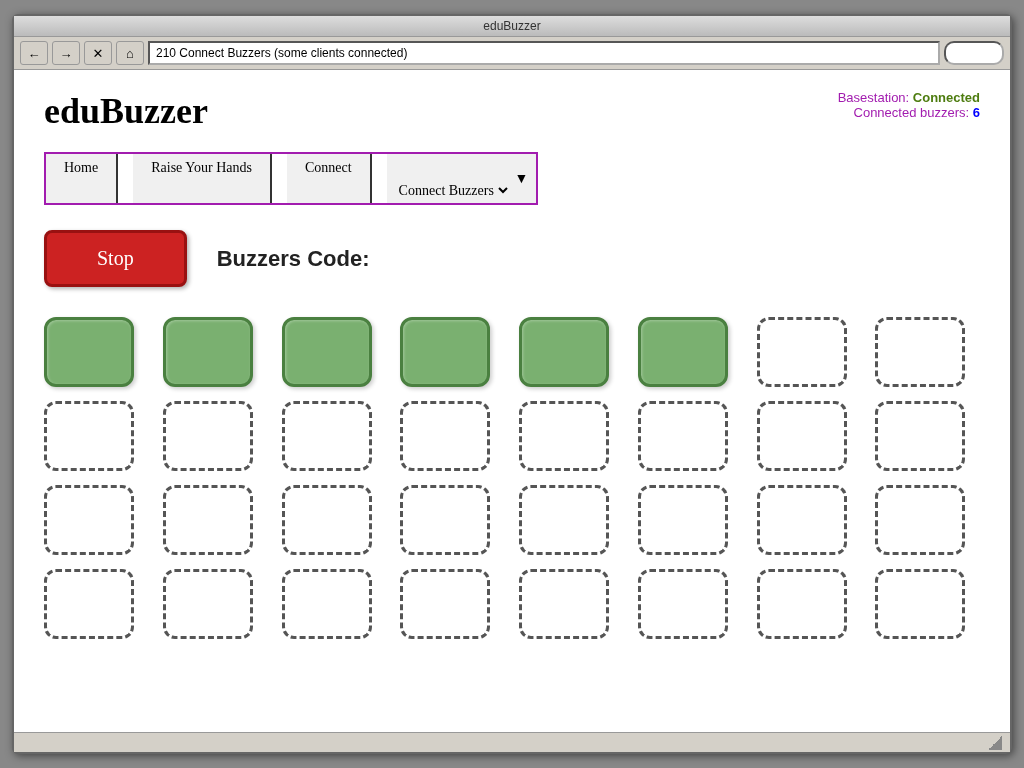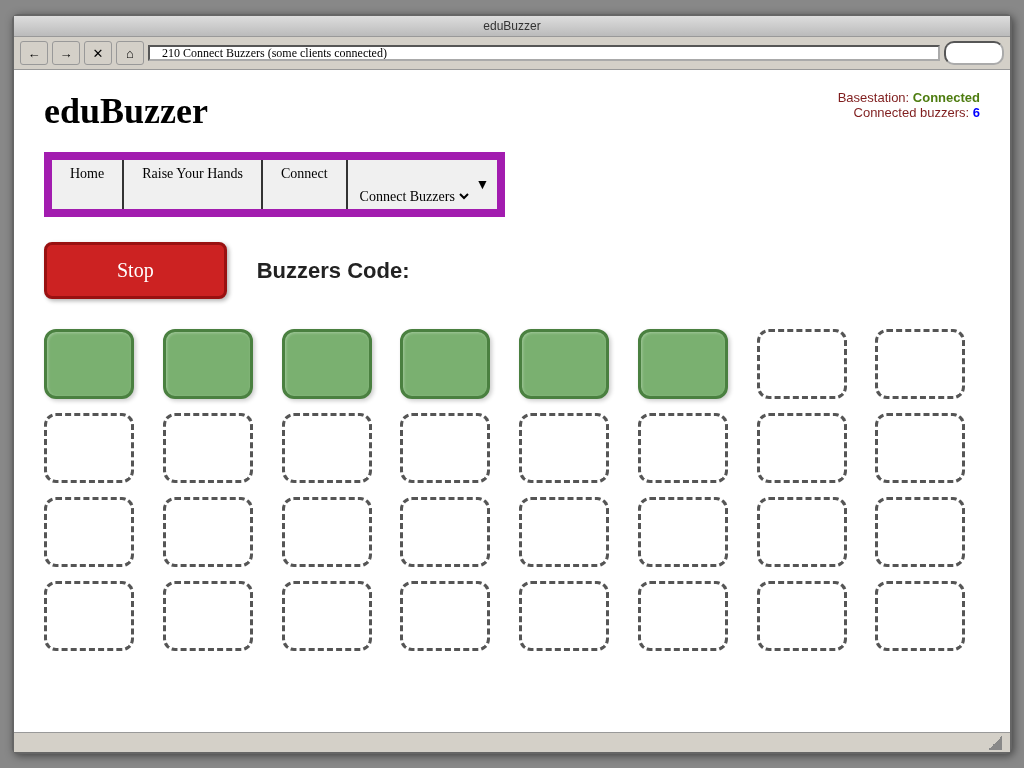--- a/index.html
+++ b/index.html
@@ -50,25 +50,25 @@
       height: 24px;
       cursor: pointer;
       font-size: 13px;
       display: flex;
       align-items: center;
       justify-content: center;
     }
 
     .address-bar {
       flex: 1;
-      height: 16px;
+      height: 24px;
       border: 2px inset #aaa;
       background: white;
-      padding: 0 12px;
-      font-family: Liberation Serif, serif;
+      padding: 0 6px;
+      font-family: Liberation Sans, sans-serif;
       font-size: 12px;
     }
 
     .search-box {
       width: 60px;
       height: 24px;
       border: 2px inset #aaa;
       background: white;
       border-radius: 10px;
     }
@@ -93,29 +93,29 @@
       font-weight: bold;
       font-family: 'Comic Sans MS', cursive;
     }
 
     .status-panel {
       text-align: right;
       font-family: Arial, sans-serif;
       font-size: 13px;
     }
 
-    .status-label { color: #7f1d1d; }
+    .status-label { color: #a21caf; }
     .status-connected { color: #4d7c0f; font-weight: bold; }
     .status-count { color: #0000ff; font-weight: bold; }
 
     .nav-tabs {
       display: flex;
-      gap: 0;
+      gap: 15px;
       margin-bottom: 25px;
-      border: 8px solid #a21caf;
+      border: 2px solid #a21caf;
       width: fit-content;
     }
 
     .nav-tab {
       padding: 6px 18px;
       border-right: 2px solid #333;
       background: #f0f0f0;
       cursor: pointer;
       font-family: 'Comic Sans MS', cursive;
       font-size: 14px;
@@ -147,21 +147,21 @@
       align-items: center;
       gap: 30px;
       margin-bottom: 30px;
     }
 
     .stop-btn {
       background: #cc2222;
       color: white;
       border: 3px solid #991111;
       border-radius: 8px;
-      padding: 14px 70px;
+      padding: 14px 50px;
       font-size: 20px;
       font-family: 'Comic Sans MS', cursive;
       cursor: pointer;
       box-shadow: 2px 2px 4px rgba(0,0,0,0.3);
     }
 
     .connect-code-area {
       display: flex;
       align-items: center;
       gap: 8px;

